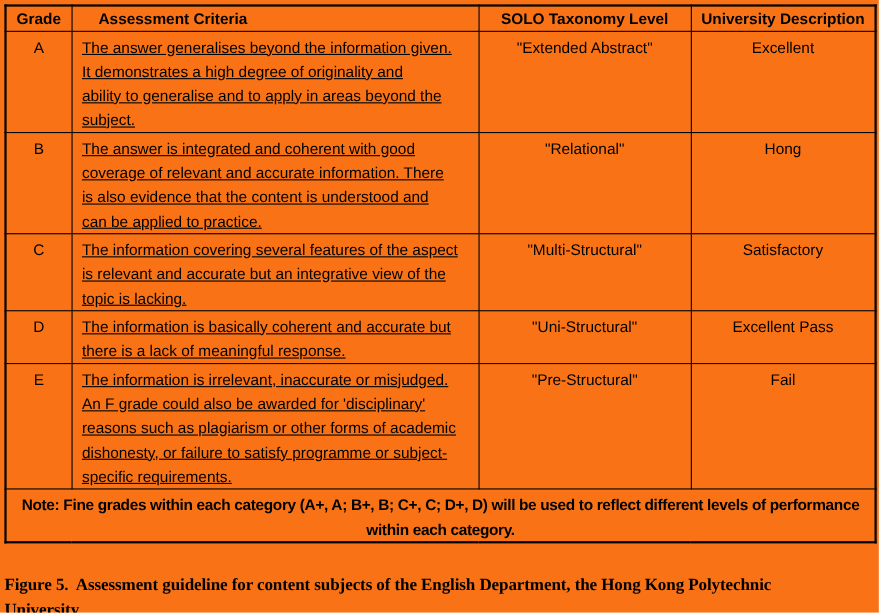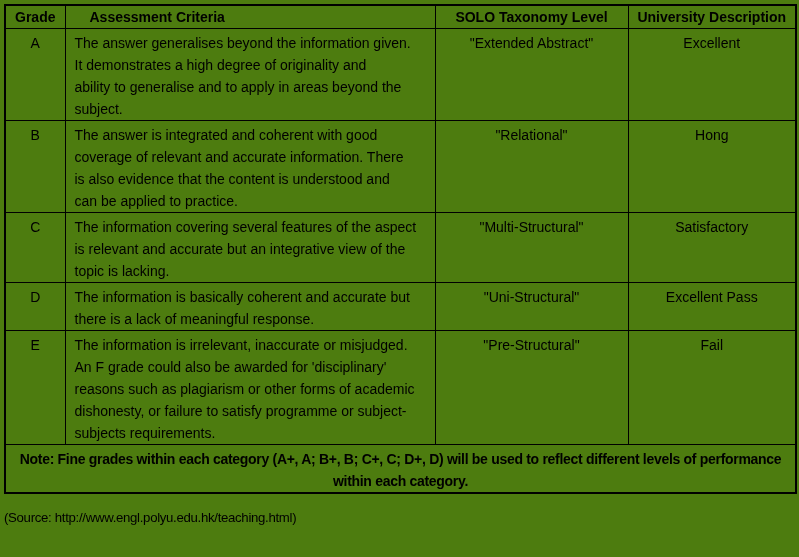--- a/index.html
+++ b/index.html
@@ -6,21 +6,21 @@
     margin: 0;
     padding: 0;
     background: #ffffff;
     color: #000000;
     font-family: "Liberation Sans", sans-serif;
   }
   .page {
     position: relative;
     width: 799px;
     height: 557px;
-    background: #4d7c0f;
+    background: #f97316;
     box-sizing: border-box;
     padding: 4px 4px 0 4px;
     overflow: hidden;
   }
   table.assessment {
     border-collapse: collapse;
     table-layout: fixed;
     width: 791px;
     border: 2px solid #000;
   }
@@ -47,20 +47,21 @@
     font-size: 14px;
     line-height: 22px;
     vertical-align: top;
     padding: 3px 4px 0 4px;
     text-align: center;
   }
   table.assessment td.criteria-cell {
     text-align: left;
     padding-left: 9px;
     padding-right: 4px;
+    text-decoration: underline;
   }
   .multiline { white-space: pre-wrap; }
   tr.row-a td { height: 89px; }
   tr.row-b td { height: 88px; }
   tr.row-c td { height: 65px; }
   tr.row-d td { height: 42px; }
   tr.row-e td { height: 106px; }
   td.note-cell {
     height: 44px;
     text-align: left;
@@ -139,29 +140,28 @@
 there is a lack of meaningful response.</td>
         <td class="solo-cell">"Uni-Structural"</td>
         <td class="university-cell">Excellent Pass</td>
       </tr>
       <tr class="row-e">
         <td class="grade-cell">E</td>
         <td class="criteria-cell multiline">The information is irrelevant, inaccurate or misjudged.
 An F grade could also be awarded for 'disciplinary'
 reasons such as plagiarism or other forms of academic
 dishonesty, or failure to satisfy programme or subject-
-subjects requirements.</td>
+specific requirements.</td>
         <td class="solo-cell">"Pre-Structural"</td>
         <td class="university-cell">Fail</td>
       </tr>
       <tr>
         <td class="note-cell" colspan="4">Note: Fine grades within each category (A+, A; B+, B; C+, C; D+, D) will be used to reflect different levels of performance
 within each category.</td>
       </tr>
     </tbody>
   </table>
 
-  <p class="source-line">(Source: http://www.engl.polyu.edu.hk/teaching.html)</p>
 
   <p class="figure-caption">Figure 5.  Assessment guideline for content subjects of the English Department, the Hong Kong Polytechnic
 University</p>
 
 </div>
 
 </body></html>

